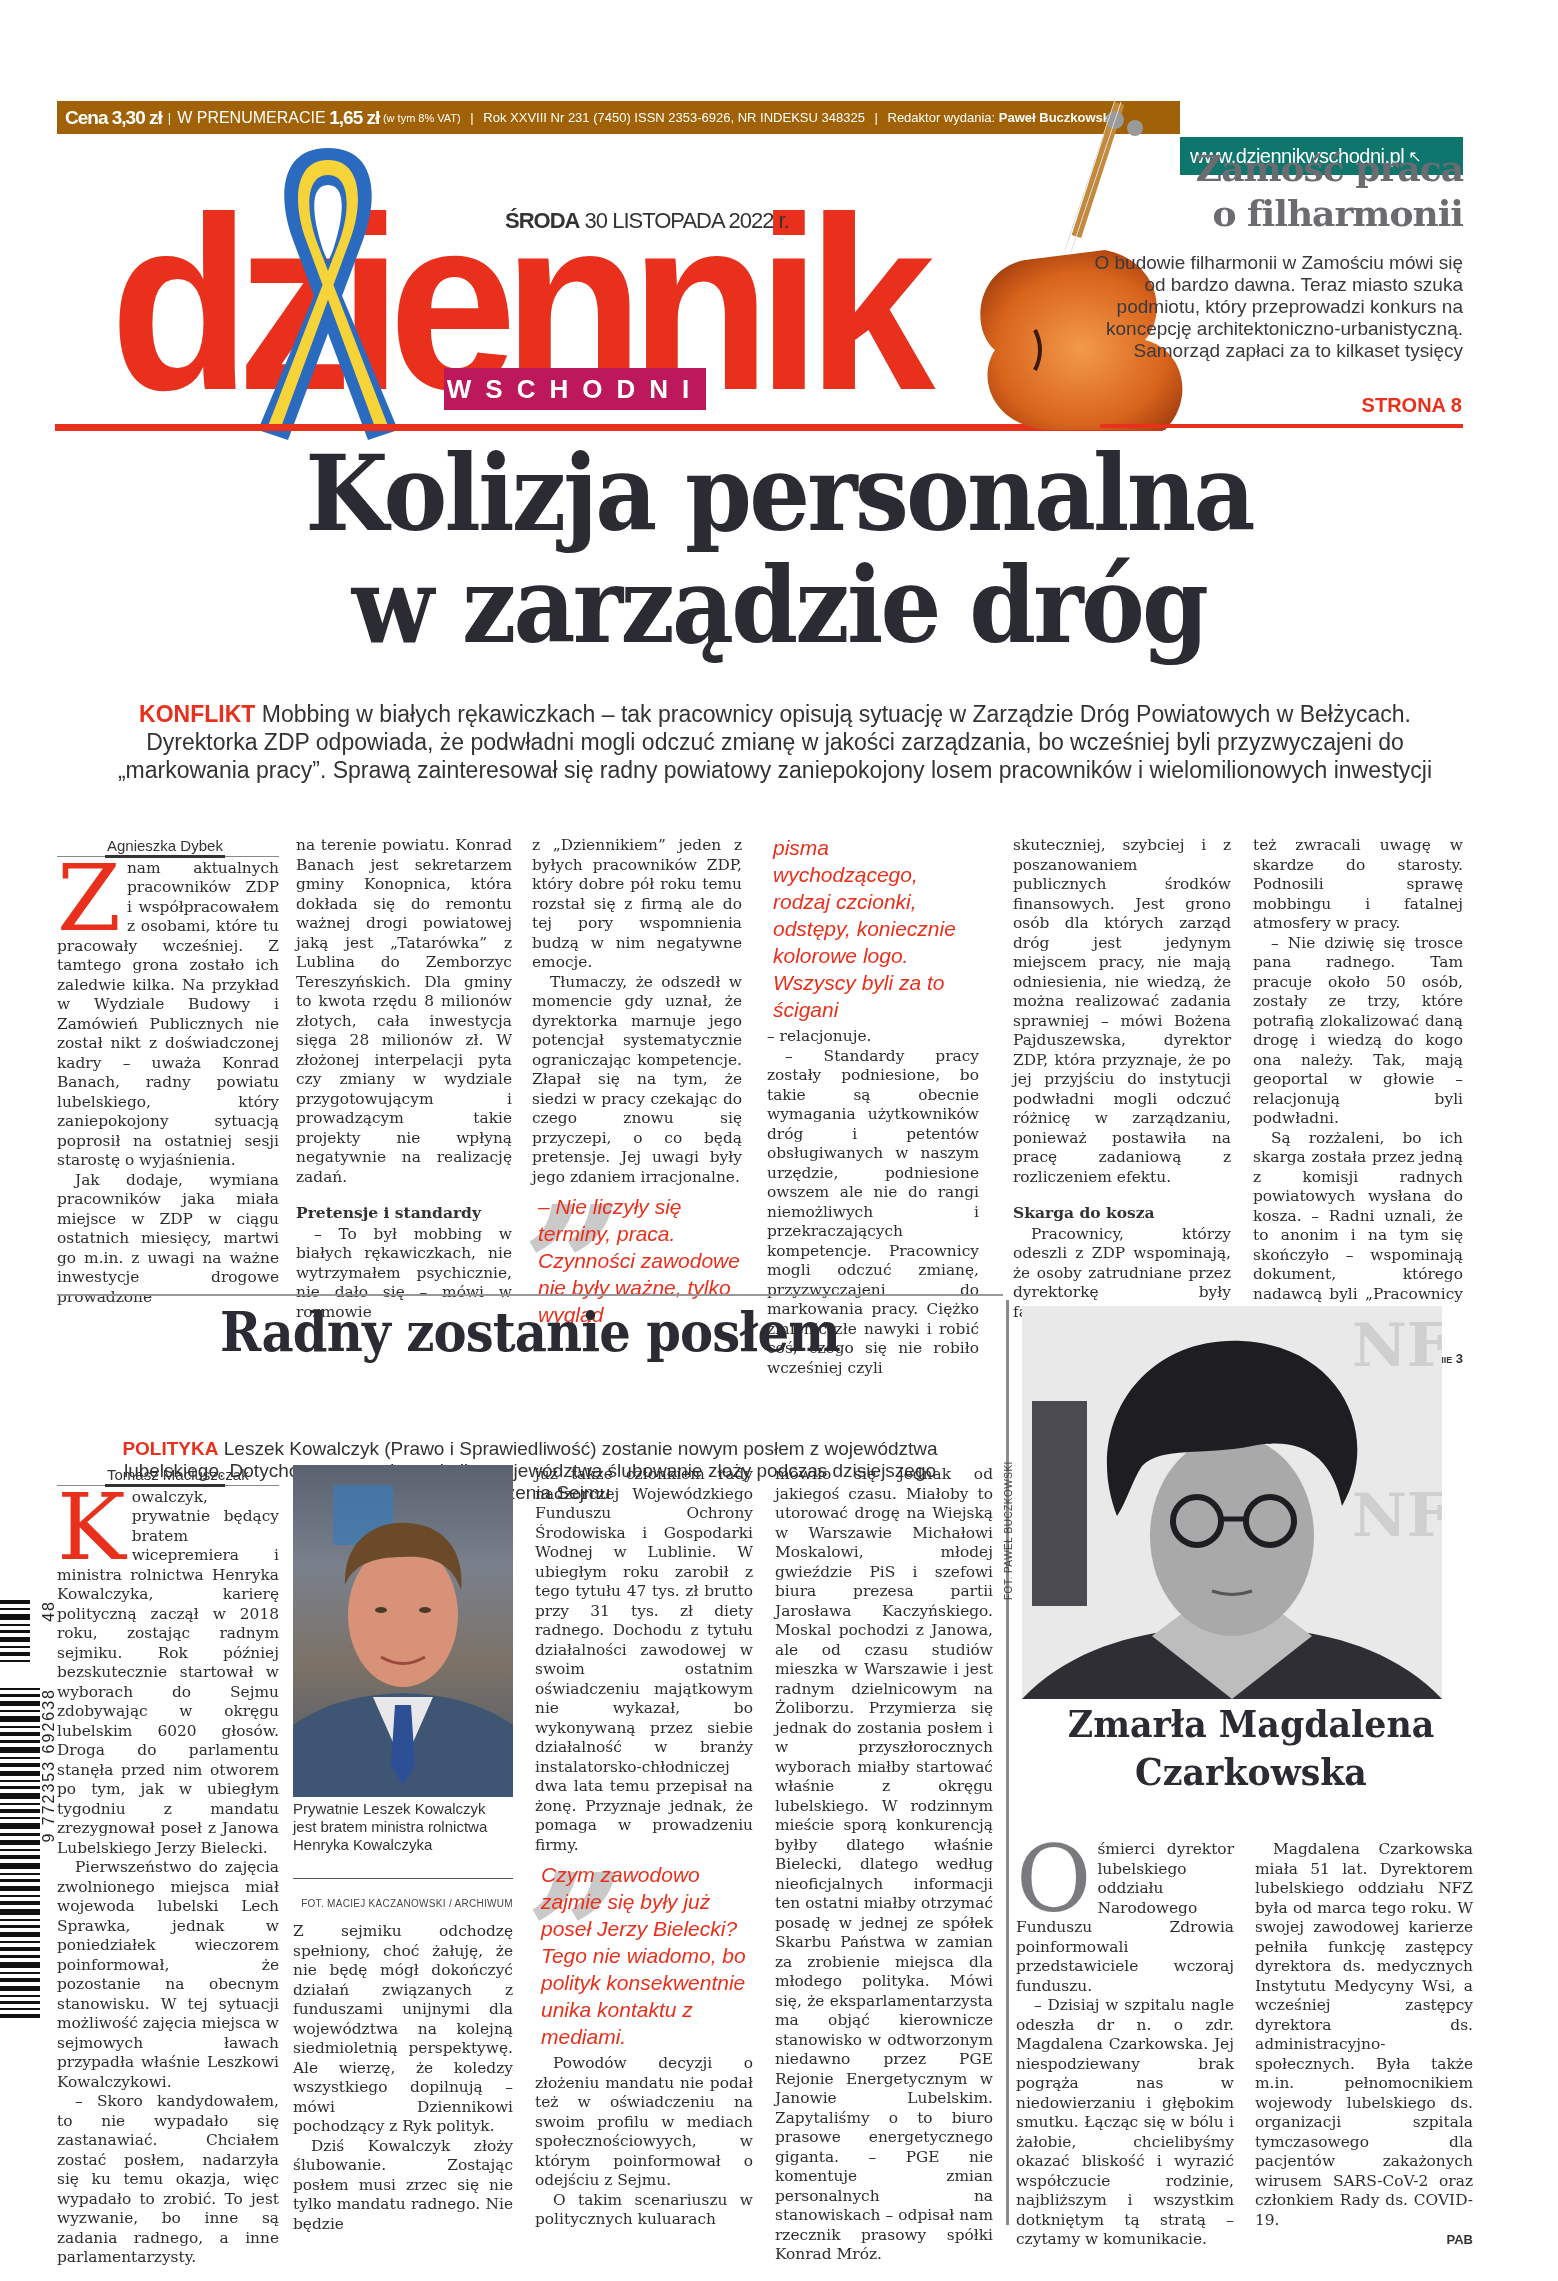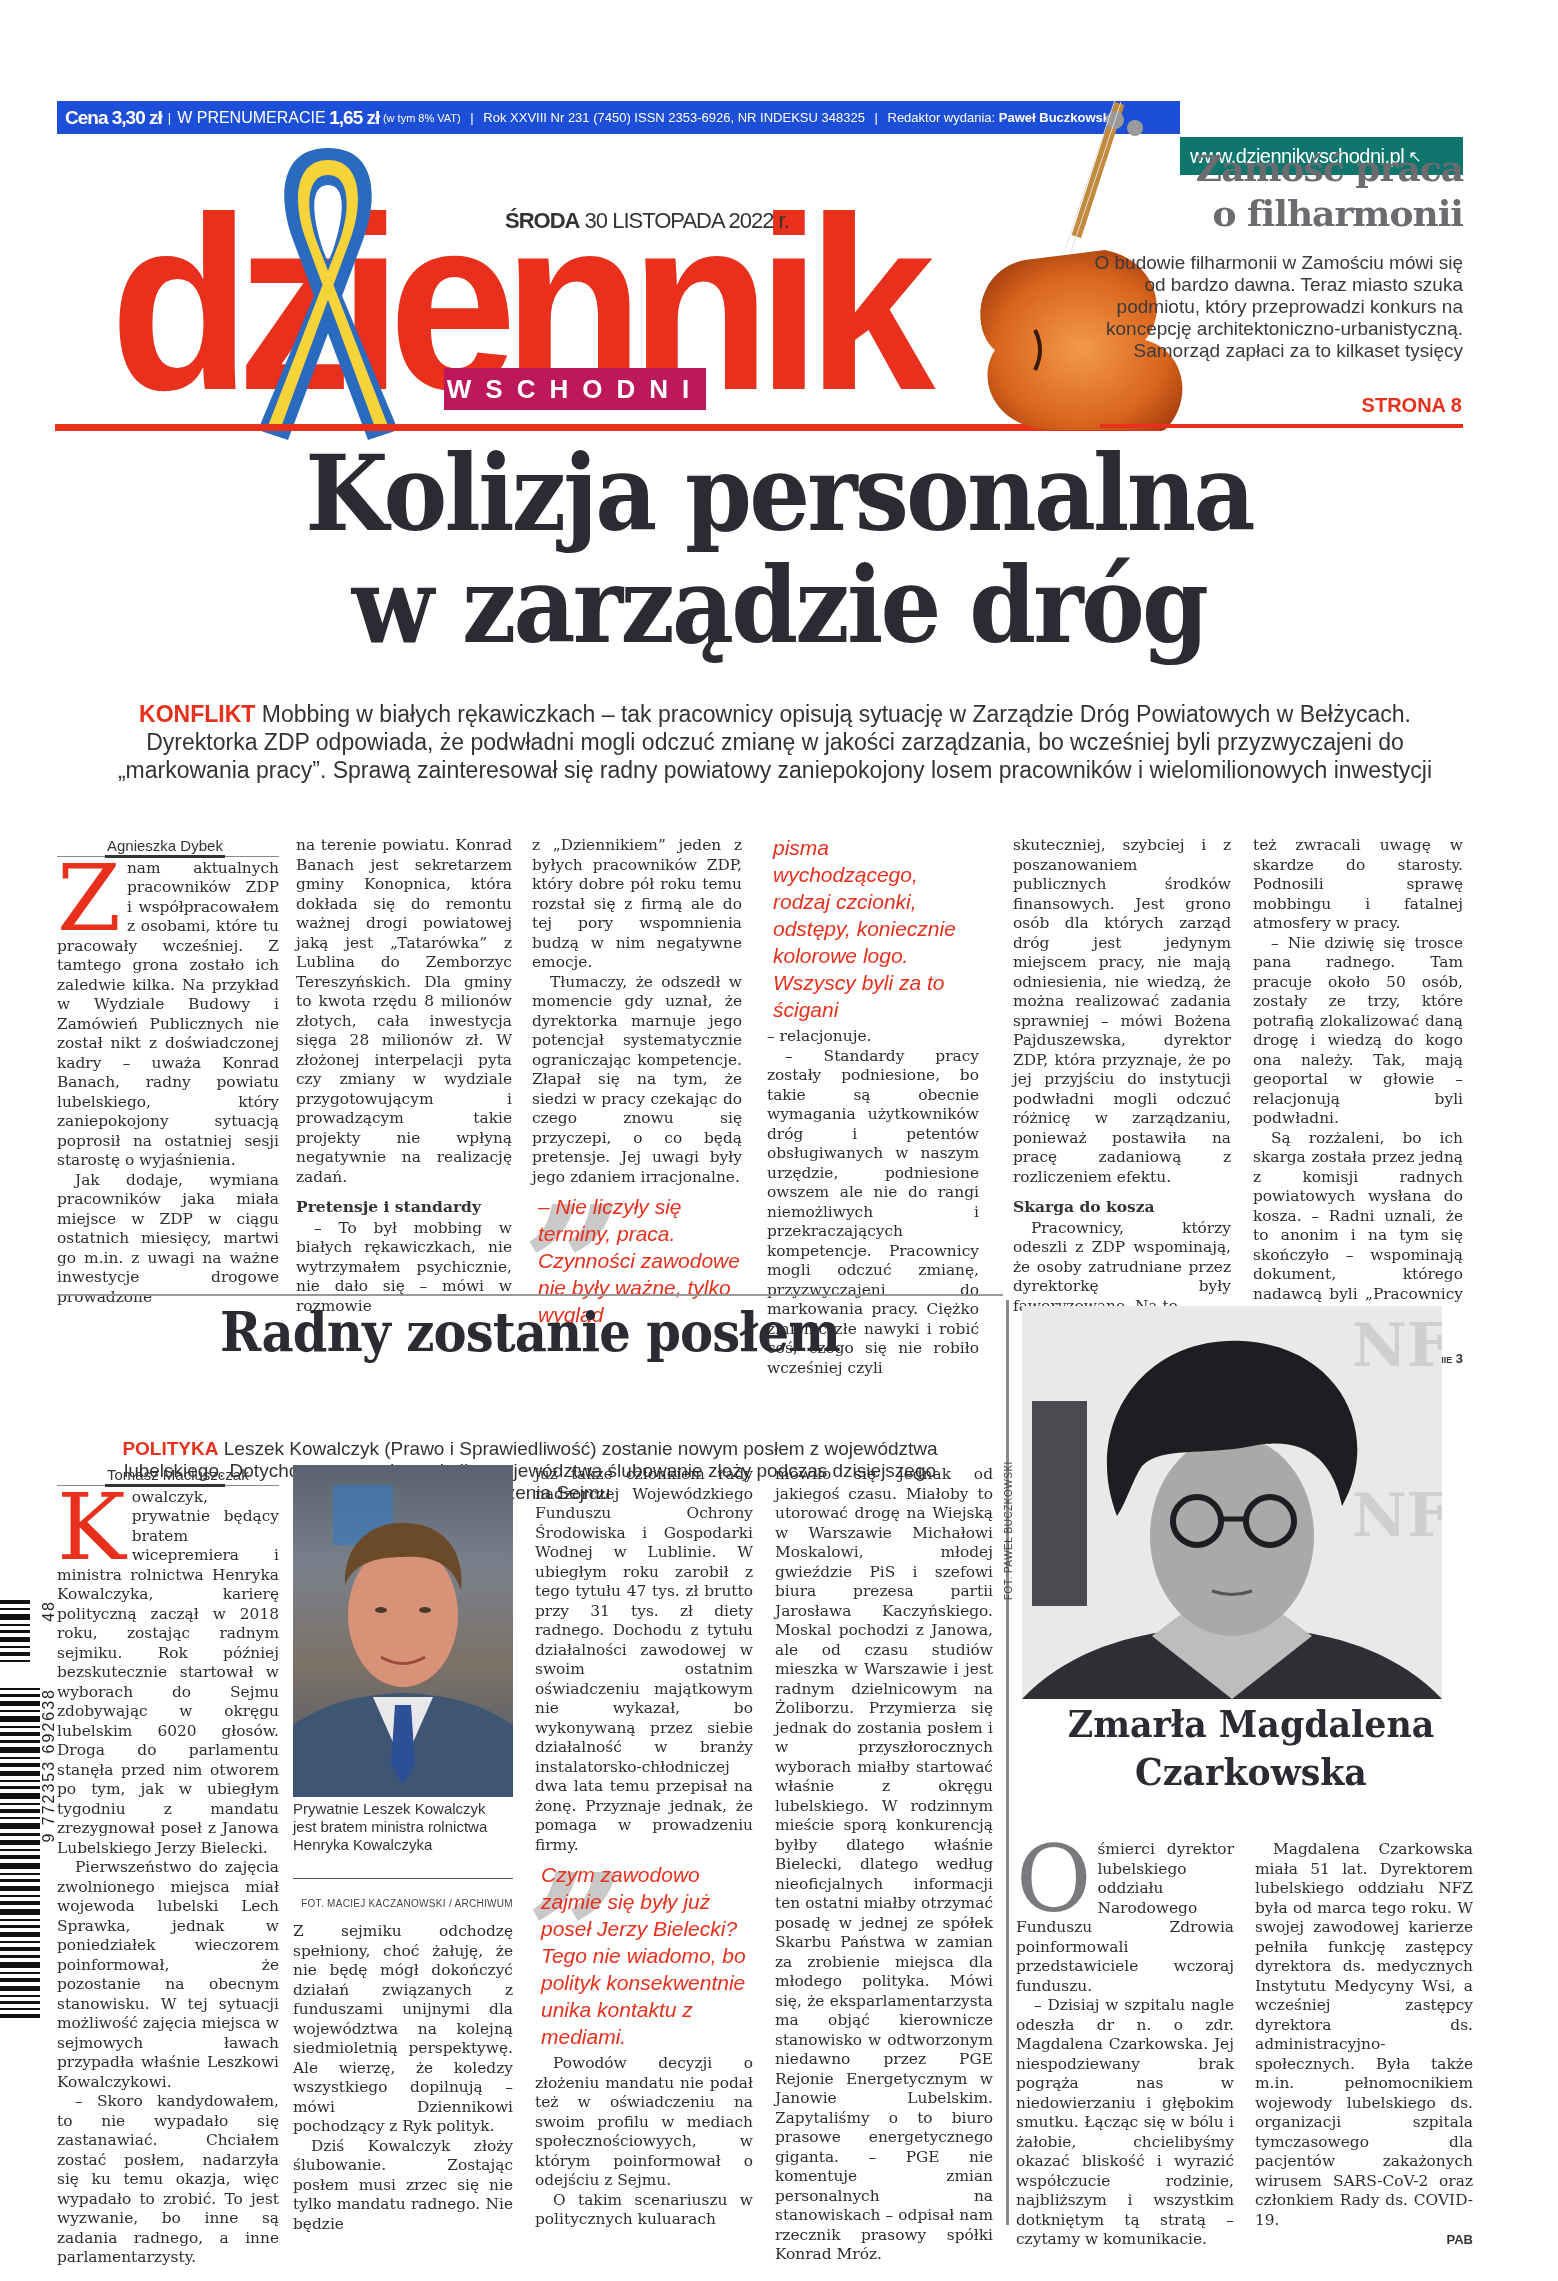--- a/index.html
+++ b/index.html
@@ -1,20 +1,20 @@
 <!DOCTYPE html>
 <html><head>
 <meta charset="utf-8">
 <style>
   * { box-sizing: border-box; margin: 0; padding: 0; }
   body { width: 1558px; height: 2281px; background: #fff; position: relative; overflow: hidden; font-family: "DejaVu Serif", serif; color: #2a2a2e; }
   .abs { position: absolute; }
 
   
-  .topbar { left: 57px; top: 101px; width: 1123px; height: 33px; background: #1d4ed8; color: #fff; font-family: "Liberation Sans", sans-serif; font-size: 13px; display: flex; align-items: center; padding-left: 8px; white-space: nowrap; transform-origin: left; }
+  .topbar { left: 57px; top: 101px; width: 1123px; height: 33px; background: #a16207; color: #fff; font-family: "Liberation Sans", sans-serif; font-size: 13px; display: flex; align-items: center; padding-left: 8px; white-space: nowrap; transform-origin: left; }
   .topbar b { font-size: 19px; font-weight: bold; letter-spacing: -1px; }
   .topbar .sep { margin: 0 6px; }
   .urlbox { left: 1180px; top: 97px; width: 283px; height: 38px; background: #0f766e; color: #fff; font-family: "Liberation Sans", sans-serif; font-size: 20px; display: flex; align-items: center; padding-left: 10px; letter-spacing: -0.5px; margin-top: 40px; }
   .urlbox .cursor { margin-left: 4px; font-size: 16px; }
 
   
   .logo { left: 110px; top: 180px; font-family: "Liberation Sans", sans-serif; font-weight: bold; font-size: 235px; color: #e8301c; letter-spacing: -14px; line-height: 1; transform: scaleY(1.05) scaleX(0.98); transform-origin: left top; }
   .wschodni { left: 444px; top: 368px; width: 262px; height: 42px; background: #be185d; color: #fff; font-family: "Liberation Sans", sans-serif; font-weight: bold; font-size: 26px; letter-spacing: 14px; display: flex; align-items: center; justify-content: center; }
   .ribbon { left: 248px; top: 140px; width: 160px; height: 300px; }
   .date { left: 505px; top: 208px; font-family: "Liberation Sans", sans-serif; font-size: 22px; color: #333; letter-spacing: -1px; }
@@ -29,21 +29,21 @@
 
   
   .h1 { left: 0; width: 1558px; top: 438px; text-align: center; font-family: "DejaVu Serif", serif; font-weight: bold; font-size: 104px; line-height: 112px; color: #2b2b33; letter-spacing: -3px; transform: scaleX(0.92); }
   .lead { left: 100px; width: 1350px; top: 700px; text-align: center; font-family: "Liberation Sans", sans-serif; font-size: 23px; line-height: 28px; color: #333; }
   .kicker { color: #e8301c; font-weight: bold; }
 
   
   .col { position: absolute; font-family: "DejaVu Serif", serif; font-size: 15.4px; line-height: 19.5px; text-align: justify; color: #2d2d2d; hyphens: auto; }
   .col p { text-indent: 18px; }
   .col p.noind { text-indent: 0; }
-  .col h4 { font-size: 15.5px; font-weight: bold; margin: 10px 0 2px; color: #333; text-indent: 0; }
+  .col h4 { font-size: 15.5px; font-weight: bold; margin: 16px 0 2px; color: #333; text-indent: 0; }
   .byline { font-family: "Liberation Sans", sans-serif; font-size: 15px; color: #333; border-bottom: 1px solid #888; padding-left: 50px; margin-bottom: 2px; position: relative; }
   .byline::after { content: ""; position: absolute; left: 48px; bottom: -2px; width: 120px; height: 3px; background: #333; }
   .drop { float: left; font-family: "DejaVu Serif", serif; font-size: 92px; line-height: 72px; color: #e8301c; margin: 4px 6px 0 0; }
   .drop.grey { color: #7a7a7e; }
   .pull { font-family: "Liberation Sans", sans-serif; font-style: italic; color: #e8301c; font-size: 21px; line-height: 27px; text-align: left; position: relative; margin: 6px 0 4px; padding-left: 6px; }
   .pull .qm { position: absolute; left: -8px; top: -10px; font-size: 170px; line-height: 1; color: #c9c9c9; font-family: "DejaVu Serif", serif; font-weight: bold; z-index: -1; }
   .contd { font-family: "Liberation Sans", sans-serif; font-size: 13px; font-weight: bold; font-variant: small-caps; color: #333; text-align: right; margin-top: 24px; }
   .contd .dot { color: #e8301c; font-size: 16px; }
 
   .divider { left: 57px; top: 1294px; width: 946px; height: 2px; background: #999; }

